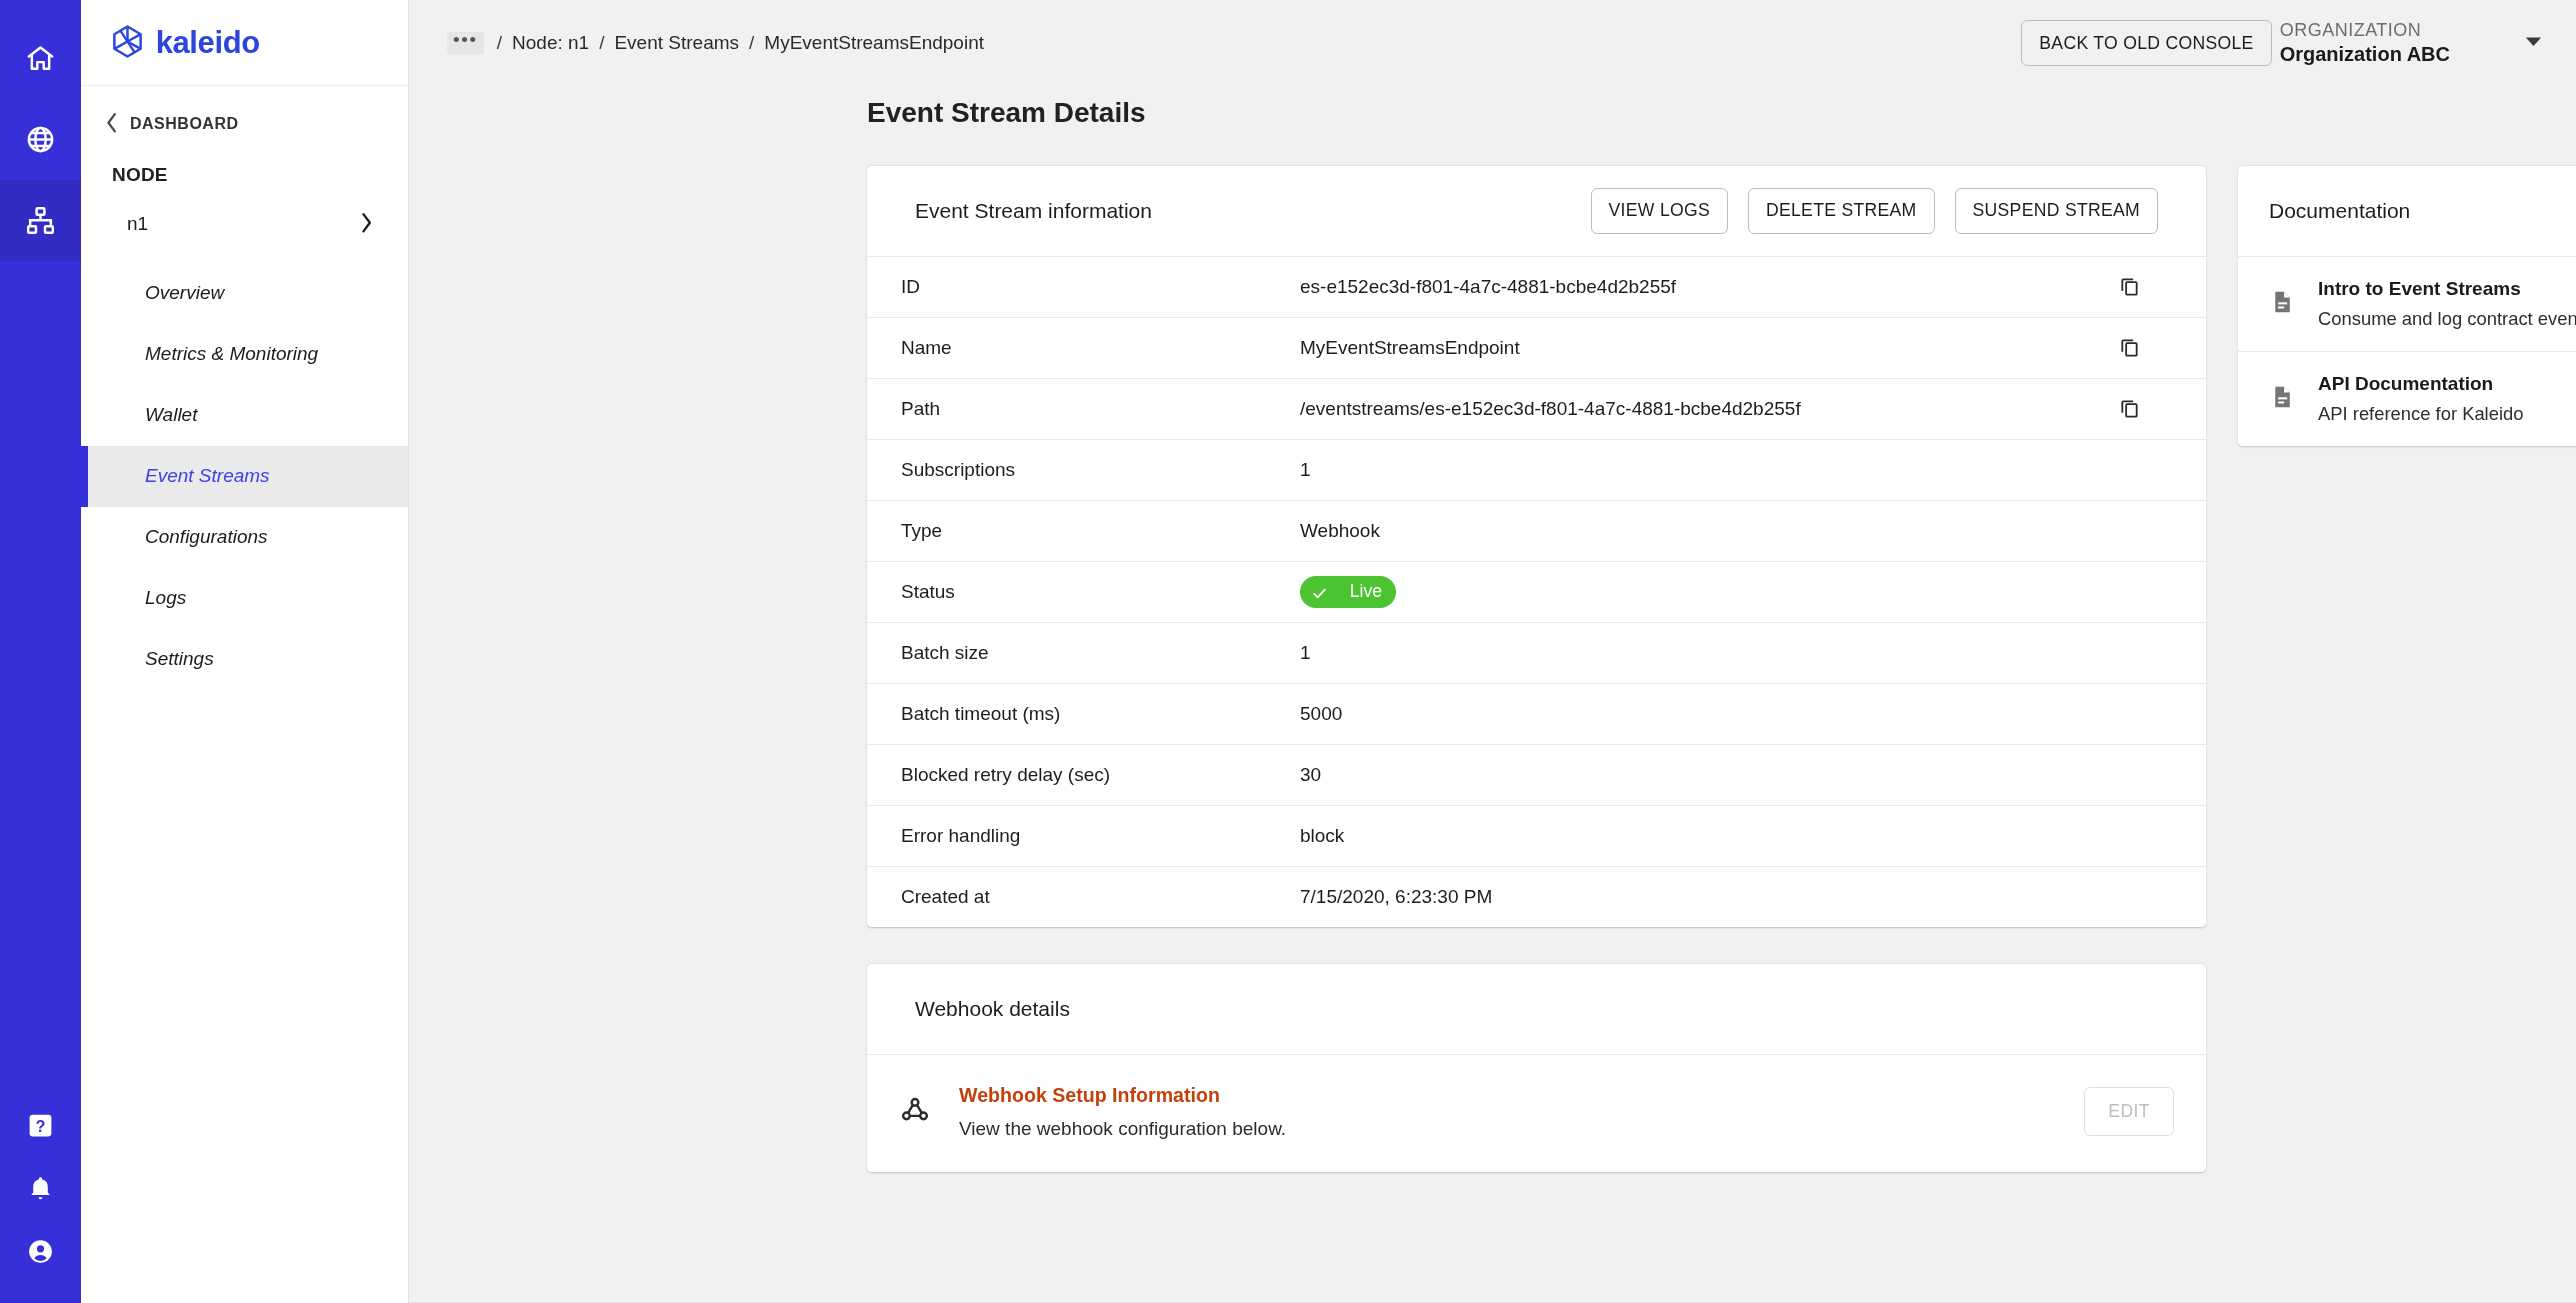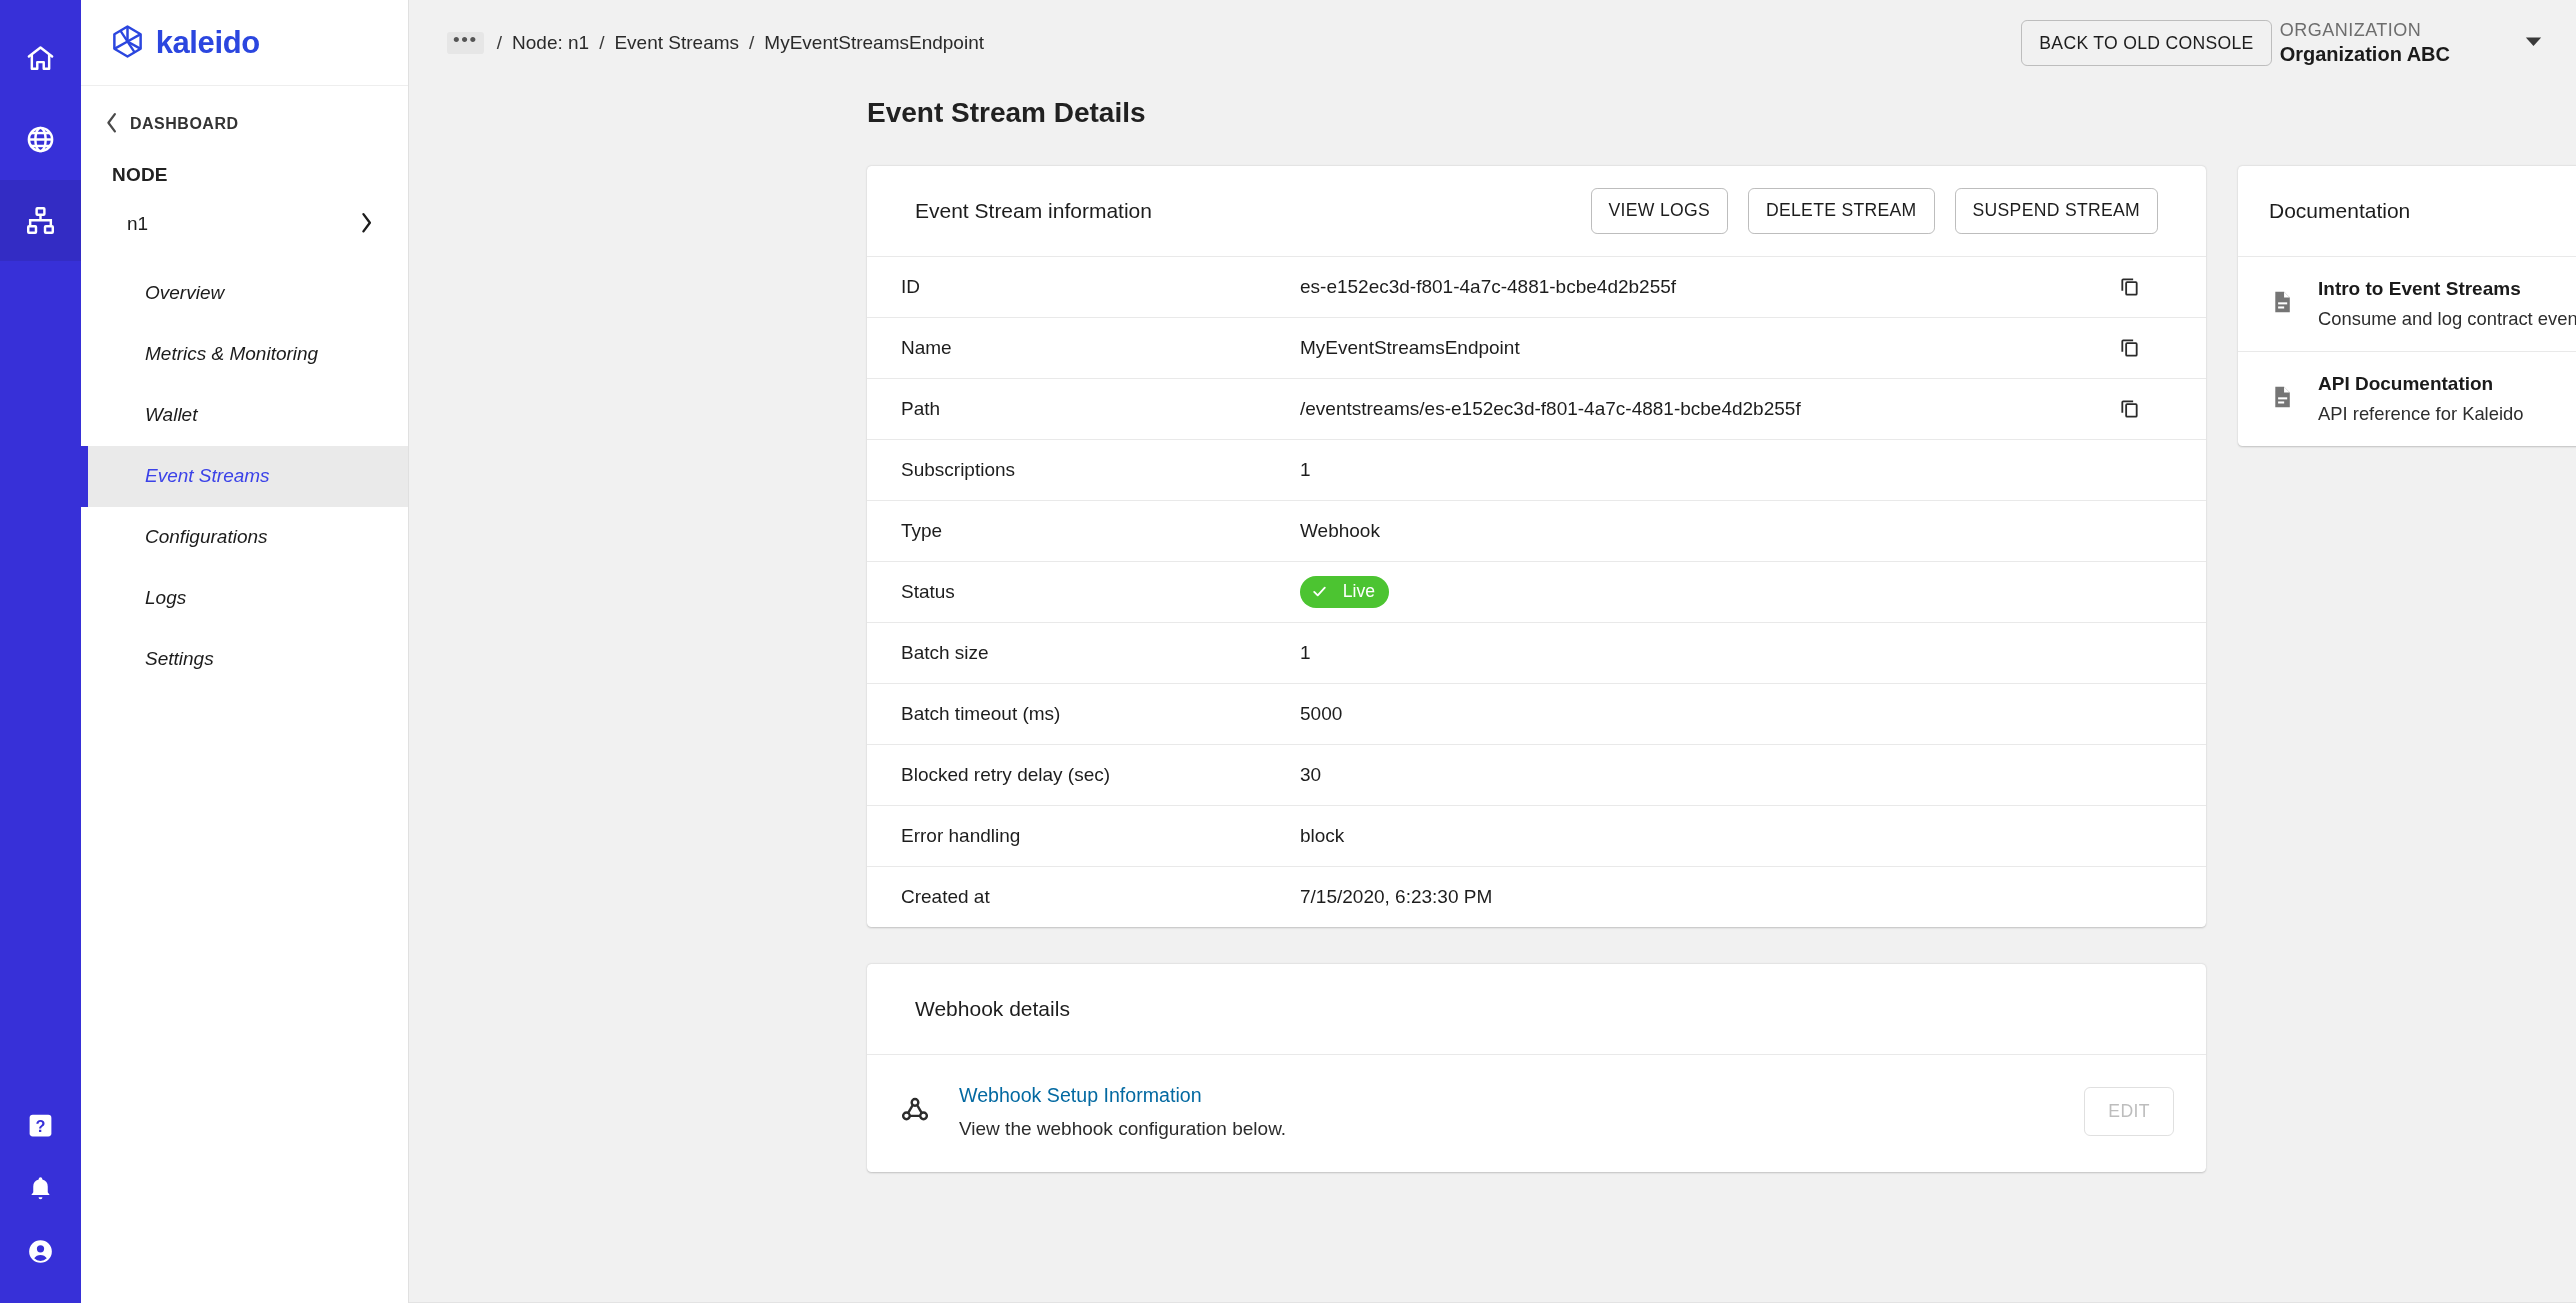--- a/index.html
+++ b/index.html
@@ -264,44 +264,44 @@
     margin-left: auto;
     flex: 0 0 auto;
     padding-right: 34px;
     cursor: pointer;
     display: flex;
     align-items: center;
   }
 
   .badge-live {
     display: inline-flex;
-    align-items: center;
-    gap: 15px;
+    align-items: flex-end;
+    gap: 22px;
     background: #4cc431;
     color: #ffffff;
     border-radius: 766px;
     padding: 5.4px 14px 5.4px 10.7px;
     font-size: 17.6px;
   }
   .badge-live svg { display: block; }
 
   .webhook-card { margin-top: 37px; }
   .webhook-row {
     display: flex;
     align-items: center;
     padding: 29px 32px 32px 32px;
     border-top: 0.8px solid #e9e9e9;
     position: relative;
   }
   .webhook-icon { flex: 0 0 auto; margin-right: 28px; display:block; }
   .webhook-texts { flex: 1 1 auto; }
   .webhook-title {
     font-size: 19.6px;
-    font-weight: 400;
-    color: #0369a1;
+    font-weight: 700;
+    color: #c2410c;
     margin-bottom: 10.7px;
   }
   .webhook-sub {
     font-size: 19px;
     color: #2c2c2c;
   }
   .btn-edit {
     border: 0.8px solid #e0e0e0;
     border-radius: 6.1px;
     background: transparent;

